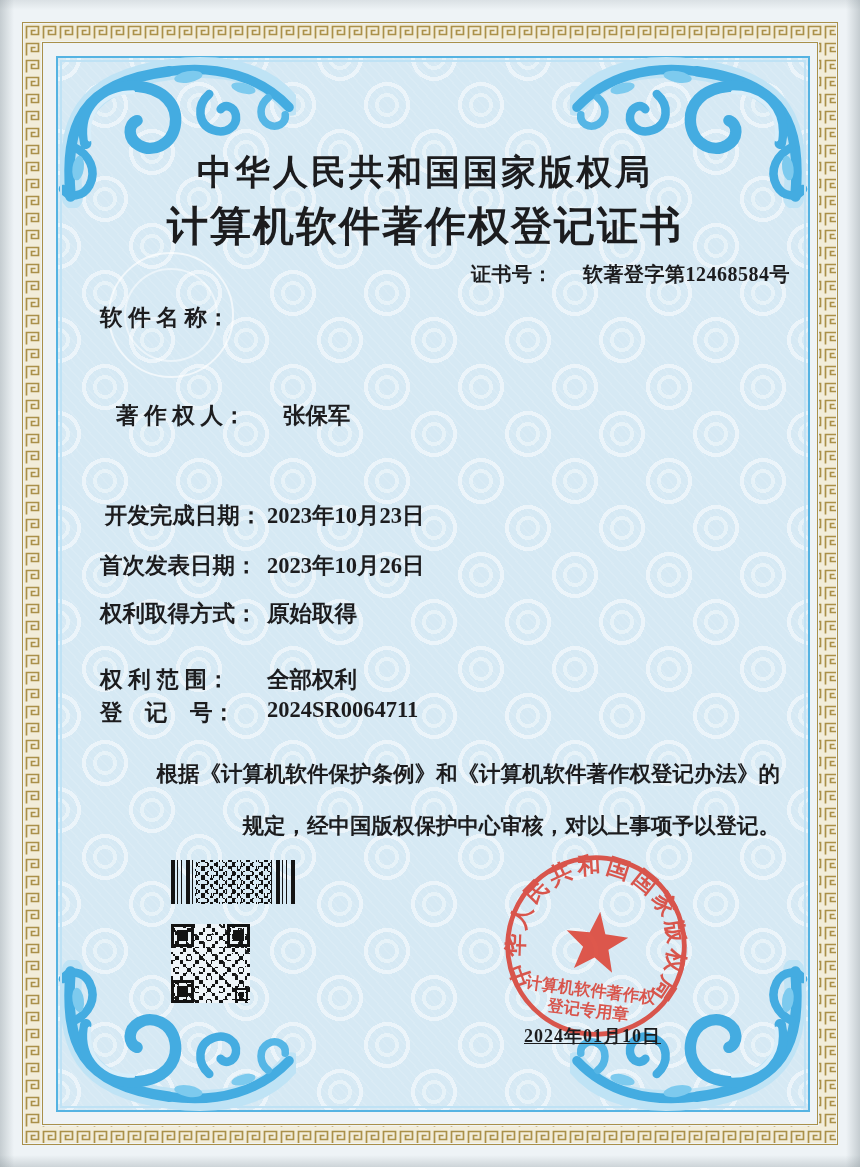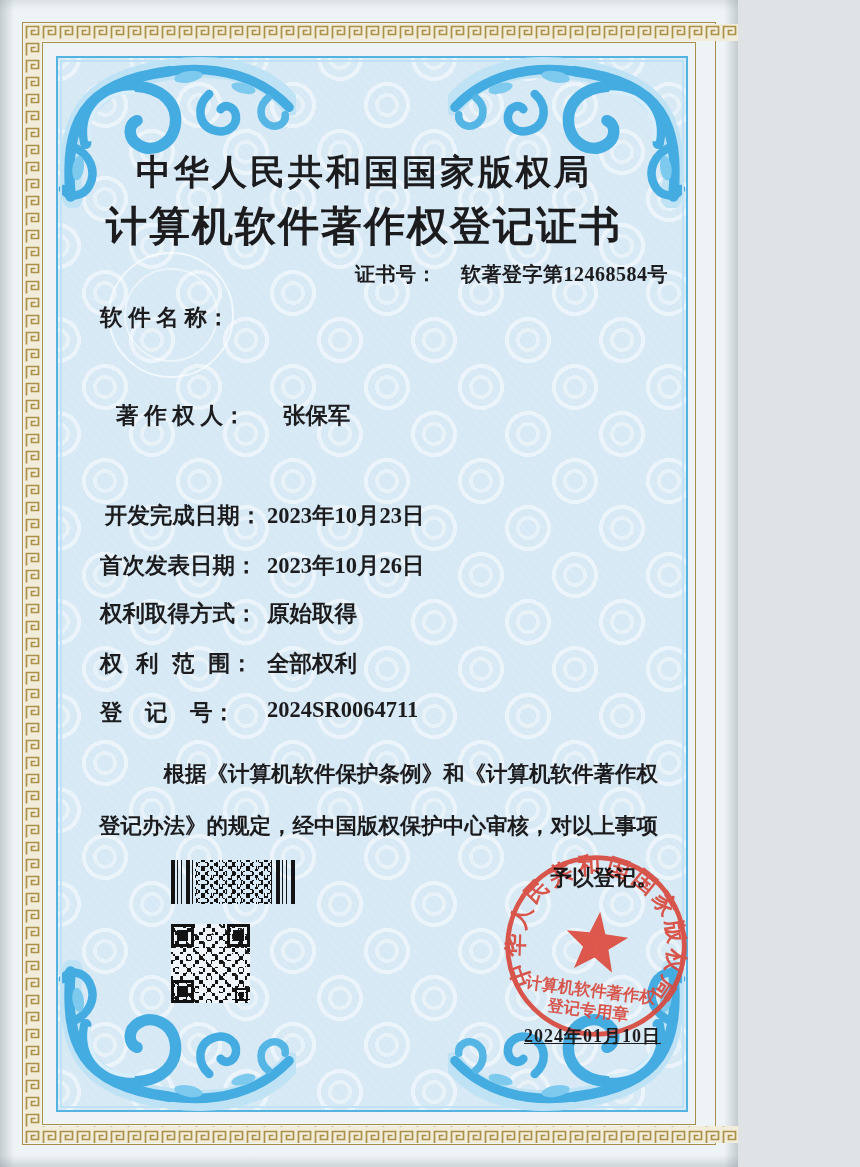--- a/index.html
+++ b/index.html
@@ -1,17 +1,17 @@
 <!DOCTYPE html>
 <html><head>
 <meta charset="utf-8">
 <style>
   html,body{margin:0;padding:0;background:#dfe3e5;}
   .photo{
-    position:relative;width:738px;height:1167px;overflow:hidden;
+    position:relative;width:860px;height:1167px;overflow:hidden;
     background:
       linear-gradient(90deg, rgba(130,142,148,.38) 0, rgba(255,255,255,0) 14px),
       linear-gradient(-90deg, rgba(130,142,148,.38) 0, rgba(255,255,255,0) 14px),
       linear-gradient(180deg, rgba(160,170,175,.25) 0, rgba(255,255,255,0) 10px),
       linear-gradient(0deg, rgba(130,142,148,.3) 0, rgba(255,255,255,0) 12px),
       #eef3f6;
     font-family:"Liberation Serif","DejaVu Serif",serif;
     color:#1c1c1e;
   }
   
@@ -38,31 +38,31 @@
   .fl.br{bottom:-2px;right:-2px;transform:scale(-1,-1);}
   .wm-big{position:absolute;left:108px;top:252px;width:122px;height:122px;border-radius:50%;
     border:2px solid rgba(255,255,255,.65);pointer-events:none;}
   .wm-big::after{content:'';position:absolute;inset:14px;border-radius:50%;border:2px solid rgba(255,255,255,.5);}
   
   .content{position:absolute;inset:0;z-index:5;}
   .abs{position:absolute;}
   .title1{top:149px;left:0;right:10px;text-align:center;font-size:35px;font-weight:700;letter-spacing:3px;}
   .title2{top:199px;left:0;right:10px;text-align:center;font-size:41px;font-weight:700;letter-spacing:2px;}
   .certno{top:261px;right:70px;font-size:20px;font-weight:700;letter-spacing:.5px;}
-  .certno .lbl{margin-right:24px;}
+  .certno .lbl{margin-right:30px;}
   .row{left:100px;display:flex;font-size:22.5px;font-weight:700;}
   .row .lbl{width:167px;flex:none;white-space:nowrap;}
   .row .val{white-space:nowrap;}
   .row .val-block div{line-height:34px;}
   .r-software{top:302px;}
   .r-owner{top:400px;margin-left:16px;}
   .r-dev{top:500px;text-align:center;}
   .r-pub{top:550px;}
   .r-acq{top:598px;}
-  .r-scope{top:648px;font-family:Liberation Mono, monospace;}
+  .r-scope{top:664px;}
   .r-reg{top:697px;}
   .statement{left:97px;right:80px;top:748px;font-size:21.5px;font-weight:700;
     line-height:52px;text-indent:2.2em;text-align:right;}
   
   .barcode{left:171px;top:860px;width:126px;height:44px;
     background:repeating-linear-gradient(90deg,#141414 0 4px, rgba(0,0,0,0) 4px 6px, #141414 6px 7px, rgba(0,0,0,0) 7px 10px, #141414 10px 11px, rgba(0,0,0,0) 11px 15px);}
   .barcode .b2d{position:absolute;left:24px;right:26px;top:0;bottom:0;
     background-image:
       repeating-conic-gradient(#d6e9f4 0% 25%, rgba(0,0,0,0) 25% 50%),
       repeating-conic-gradient(#141414 0% 25%, rgba(0,0,0,0) 25% 50%);

